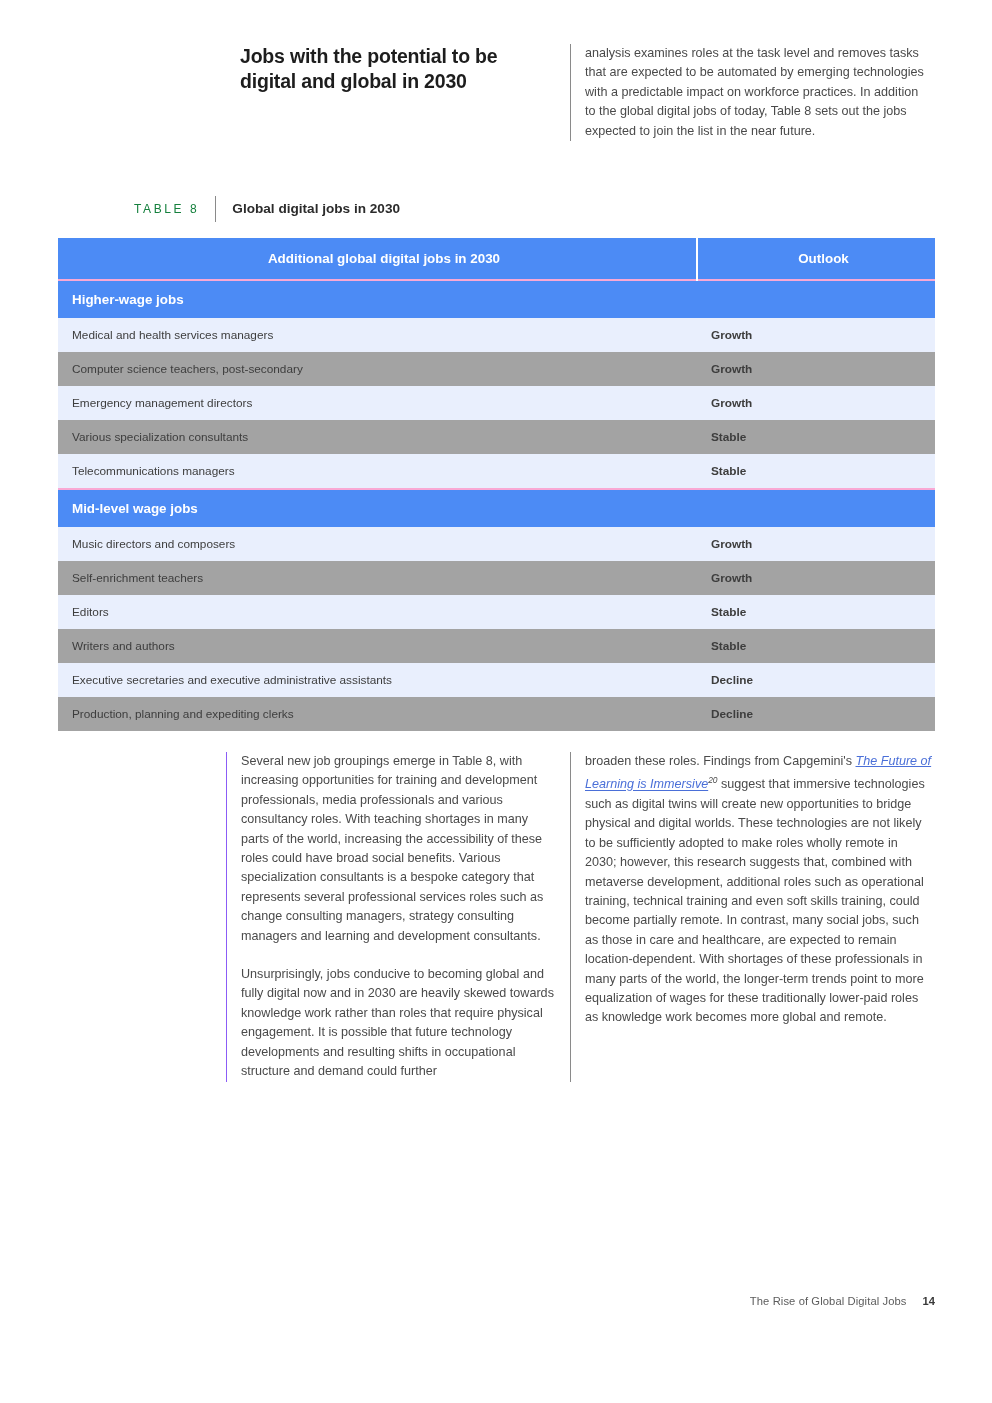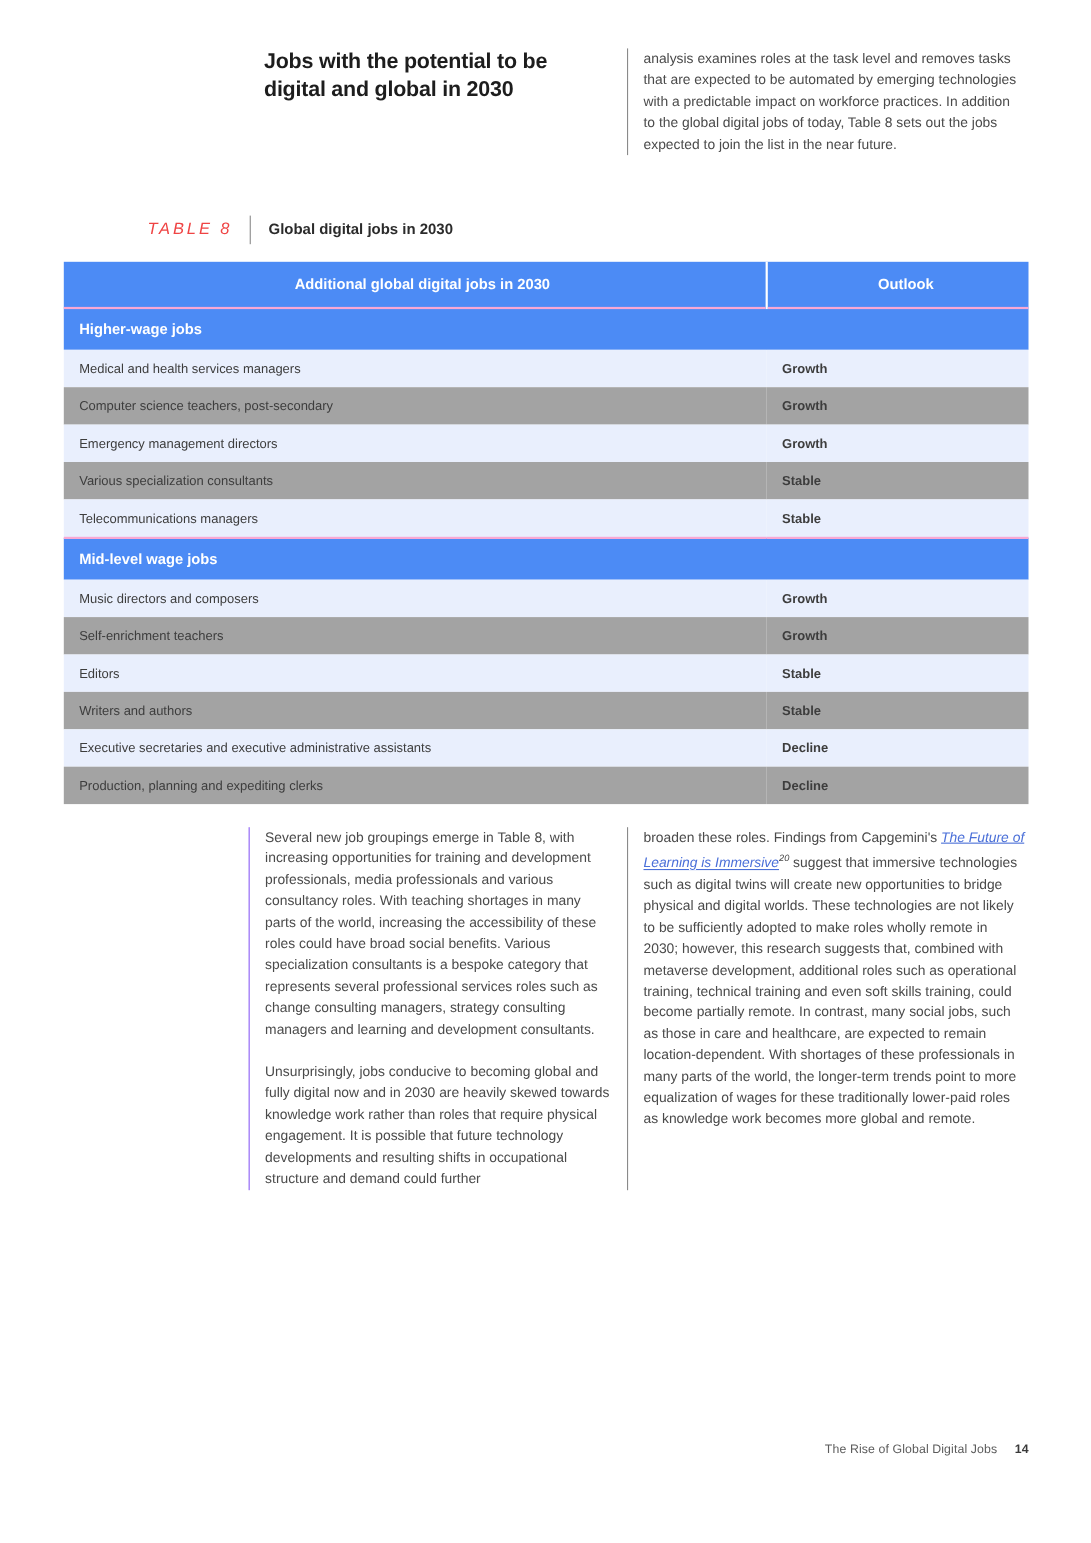--- a/index.html
+++ b/index.html
@@ -58,26 +58,25 @@
   
   .table-caption {
     position: absolute;
     left: 134px;
     top: 196px;
     display: flex;
     align-items: stretch;
     height: 26px;
   }
   .table-caption .label {
-    font-size: 15px;
+    font-size: 12px;
     letter-spacing: 2.6px;
-    color: #ef4444;
+    color: #15803d;
     padding-right: 16px;
     line-height: 26px;
-    font-style: italic;
   }
   .table-caption .divider {
     width: 1px;
     background: #8a8a8a;
   }
   .table-caption .title {
     font-size: 13.6px;
     font-weight: bold;
     color: #2b2b2b;
     padding-left: 16px;
@@ -166,21 +165,21 @@
   .footer {
     position: absolute;
     right: 57px;
     top: 1295px;
     font-size: 11.2px;
     color: #5c5c5c;
     display: flex;
     align-items: flex-end;
   }
   .footer .doc-title { letter-spacing: 0.1px; }
-  .footer .page-num { font-weight: bold; margin-left: 16px; color: #3a3a3a; margin-top: 17px; }
+  .footer .page-num { font-weight: bold; margin-left: 16px; color: #3a3a3a; }
 </style>
 </head>
 <body>
 
 <div class="page">
 
   <div class="intro">
     <div class="intro-col-left">
       <h1 class="section-title">Jobs with the potential to be digital and global in 2030</h1>
     </div>

